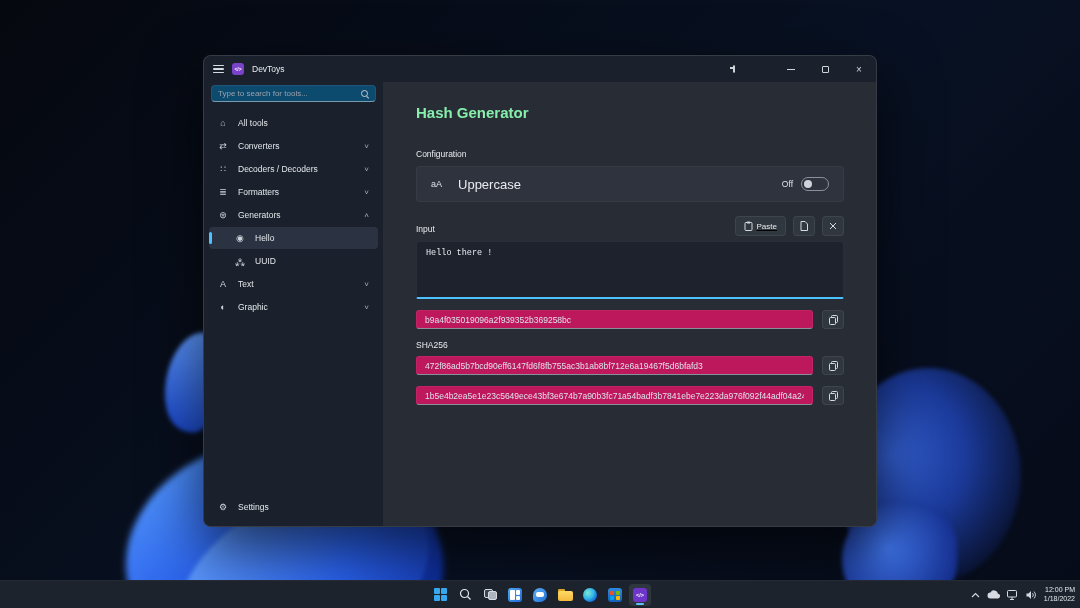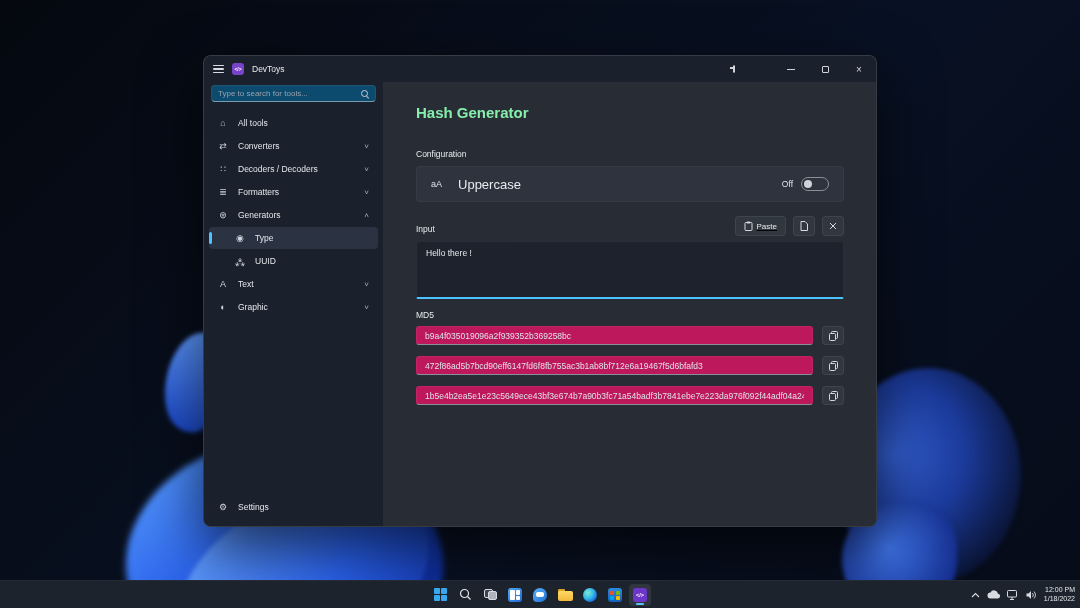--- a/index.html
+++ b/index.html
@@ -77,21 +77,21 @@
   .toggle .knob{position:absolute;left:2px;top:2px;width:8px;height:8px;border-radius:50%;background:#cfd4db;}
   .input-head{display:flex;align-items:flex-end;margin-bottom:5px;}
   .input-head .sec-label{margin-bottom:2px;}
   .head-btns{margin-left:auto;display:flex;gap:7px;text-decoration:underline;}
   .btn{height:20px;background:#31373f;border:1px solid rgba(255,255,255,.07);border-radius:4px;
     display:flex;align-items:center;justify-content:center;color:#e4e7ec;font-size:8px;gap:4px;padding:0 8px;cursor:pointer;}
   .btn.square{width:22px;padding:0;}
   .btn svg{display:block;}
   textarea.input-area{display:block;width:100%;height:58px;resize:none;background:#1d222c;
     border:1px solid rgba(255,255,255,.05);border-bottom:2px solid #4cc2ff;border-radius:4px 4px 2px 2px;
-    color:#e8ebef;font-size:8.5px;padding:6px 9px;outline:0;margin-bottom:11px;font-family:Liberation Sans, sans-serif;}
+    color:#e8ebef;font-size:8.5px;padding:6px 9px;outline:0;margin-bottom:11px;font-family:Liberation Mono, monospace;}
   .hash-label{color:#e8ebef;font-size:8.5px;margin:0 0 6px 0;}
   .hash-row{display:flex;align-items:center;margin-bottom:11px;}
   .hash-field{flex:1;height:19px;background:#be185d;border:1px solid rgba(255,255,255,.05);
     border-bottom:1px solid #8a9099;border-radius:3px;color:#dfe3e9;font-size:8.5px;padding:0 8px;outline:0;min-width:0;}
   .copy-btn{width:21px;height:19px;margin-left:9px;flex:none;}
 
   
   #taskbar{position:absolute;left:0;bottom:0;width:100%;height:28px;background:#1c232d;
     border-top:1px solid rgba(255,255,255,.04);display:flex;align-items:center;}
   .tb-icons{position:absolute;left:50%;transform:translateX(-50%);display:flex;align-items:center;gap:3px;}
@@ -193,21 +193,21 @@
             <span class="lbl">Formatters</span>
             <span class="chev">˅</span>
           </div>
           <div class="nav-row">
             <span class="ic">⊛</span>
             <span class="lbl">Generators</span>
             <span class="chev">˄</span>
           </div>
           <div class="nav-row child selected">
             <span class="ic">◉</span>
-            <span class="lbl">Type</span>
+            <span class="lbl">Hello</span>
           </div>
           <div class="nav-row child">
             <span class="ic">⁂</span>
             <span class="lbl">UUID</span>
           </div>
           <div class="nav-row">
             <span class="ic">A</span>
             <span class="lbl">Text</span>
             <span class="chev">˅</span>
           </div>
@@ -255,32 +255,32 @@
             </div>
             <div class="btn square">
               <svg width="8" height="8" viewBox="0 0 8 8">
                   <path d="M1 1l6 6M7 1l-6 6" stroke="#d6dae0" stroke-width="1"></path>
                 </svg>
             </div>
           </div>
         </div>
         <textarea class="input-area" spellcheck="false" style="">Hello there !</textarea>
 
-        <div class="hash-label">MD5</div>
         <div class="hash-row">
           <input class="hash-field" readonly="" value="b9a4f035019096a2f939352b369258bc" style="">
           <div class="btn square copy-btn">
             <svg width="9" height="10" viewBox="0 0 9 10">
                 <rect x="2.5" y="0.5" width="6" height="7" rx="1" fill="none" stroke="#d6dae0"></rect>
                 <rect x="0.5" y="2.5" width="6" height="7" rx="1" fill="#31373f" stroke="#d6dae0"></rect>
               </svg>
           </div>
         </div>
 
 
+        <div class="hash-label">SHA256</div>
         <div class="hash-row">
           <input class="hash-field" readonly="" value="472f86ad5b7bcd90eff6147fd6f8fb755ac3b1ab8bf712e6a19467f5d6bfafd3" style="">
           <div class="btn square copy-btn">
             <svg width="9" height="10" viewBox="0 0 9 10">
                 <rect x="2.5" y="0.5" width="6" height="7" rx="1" fill="none" stroke="#d6dae0"></rect>
                 <rect x="0.5" y="2.5" width="6" height="7" rx="1" fill="#31373f" stroke="#d6dae0"></rect>
               </svg>
           </div>
         </div>
 

